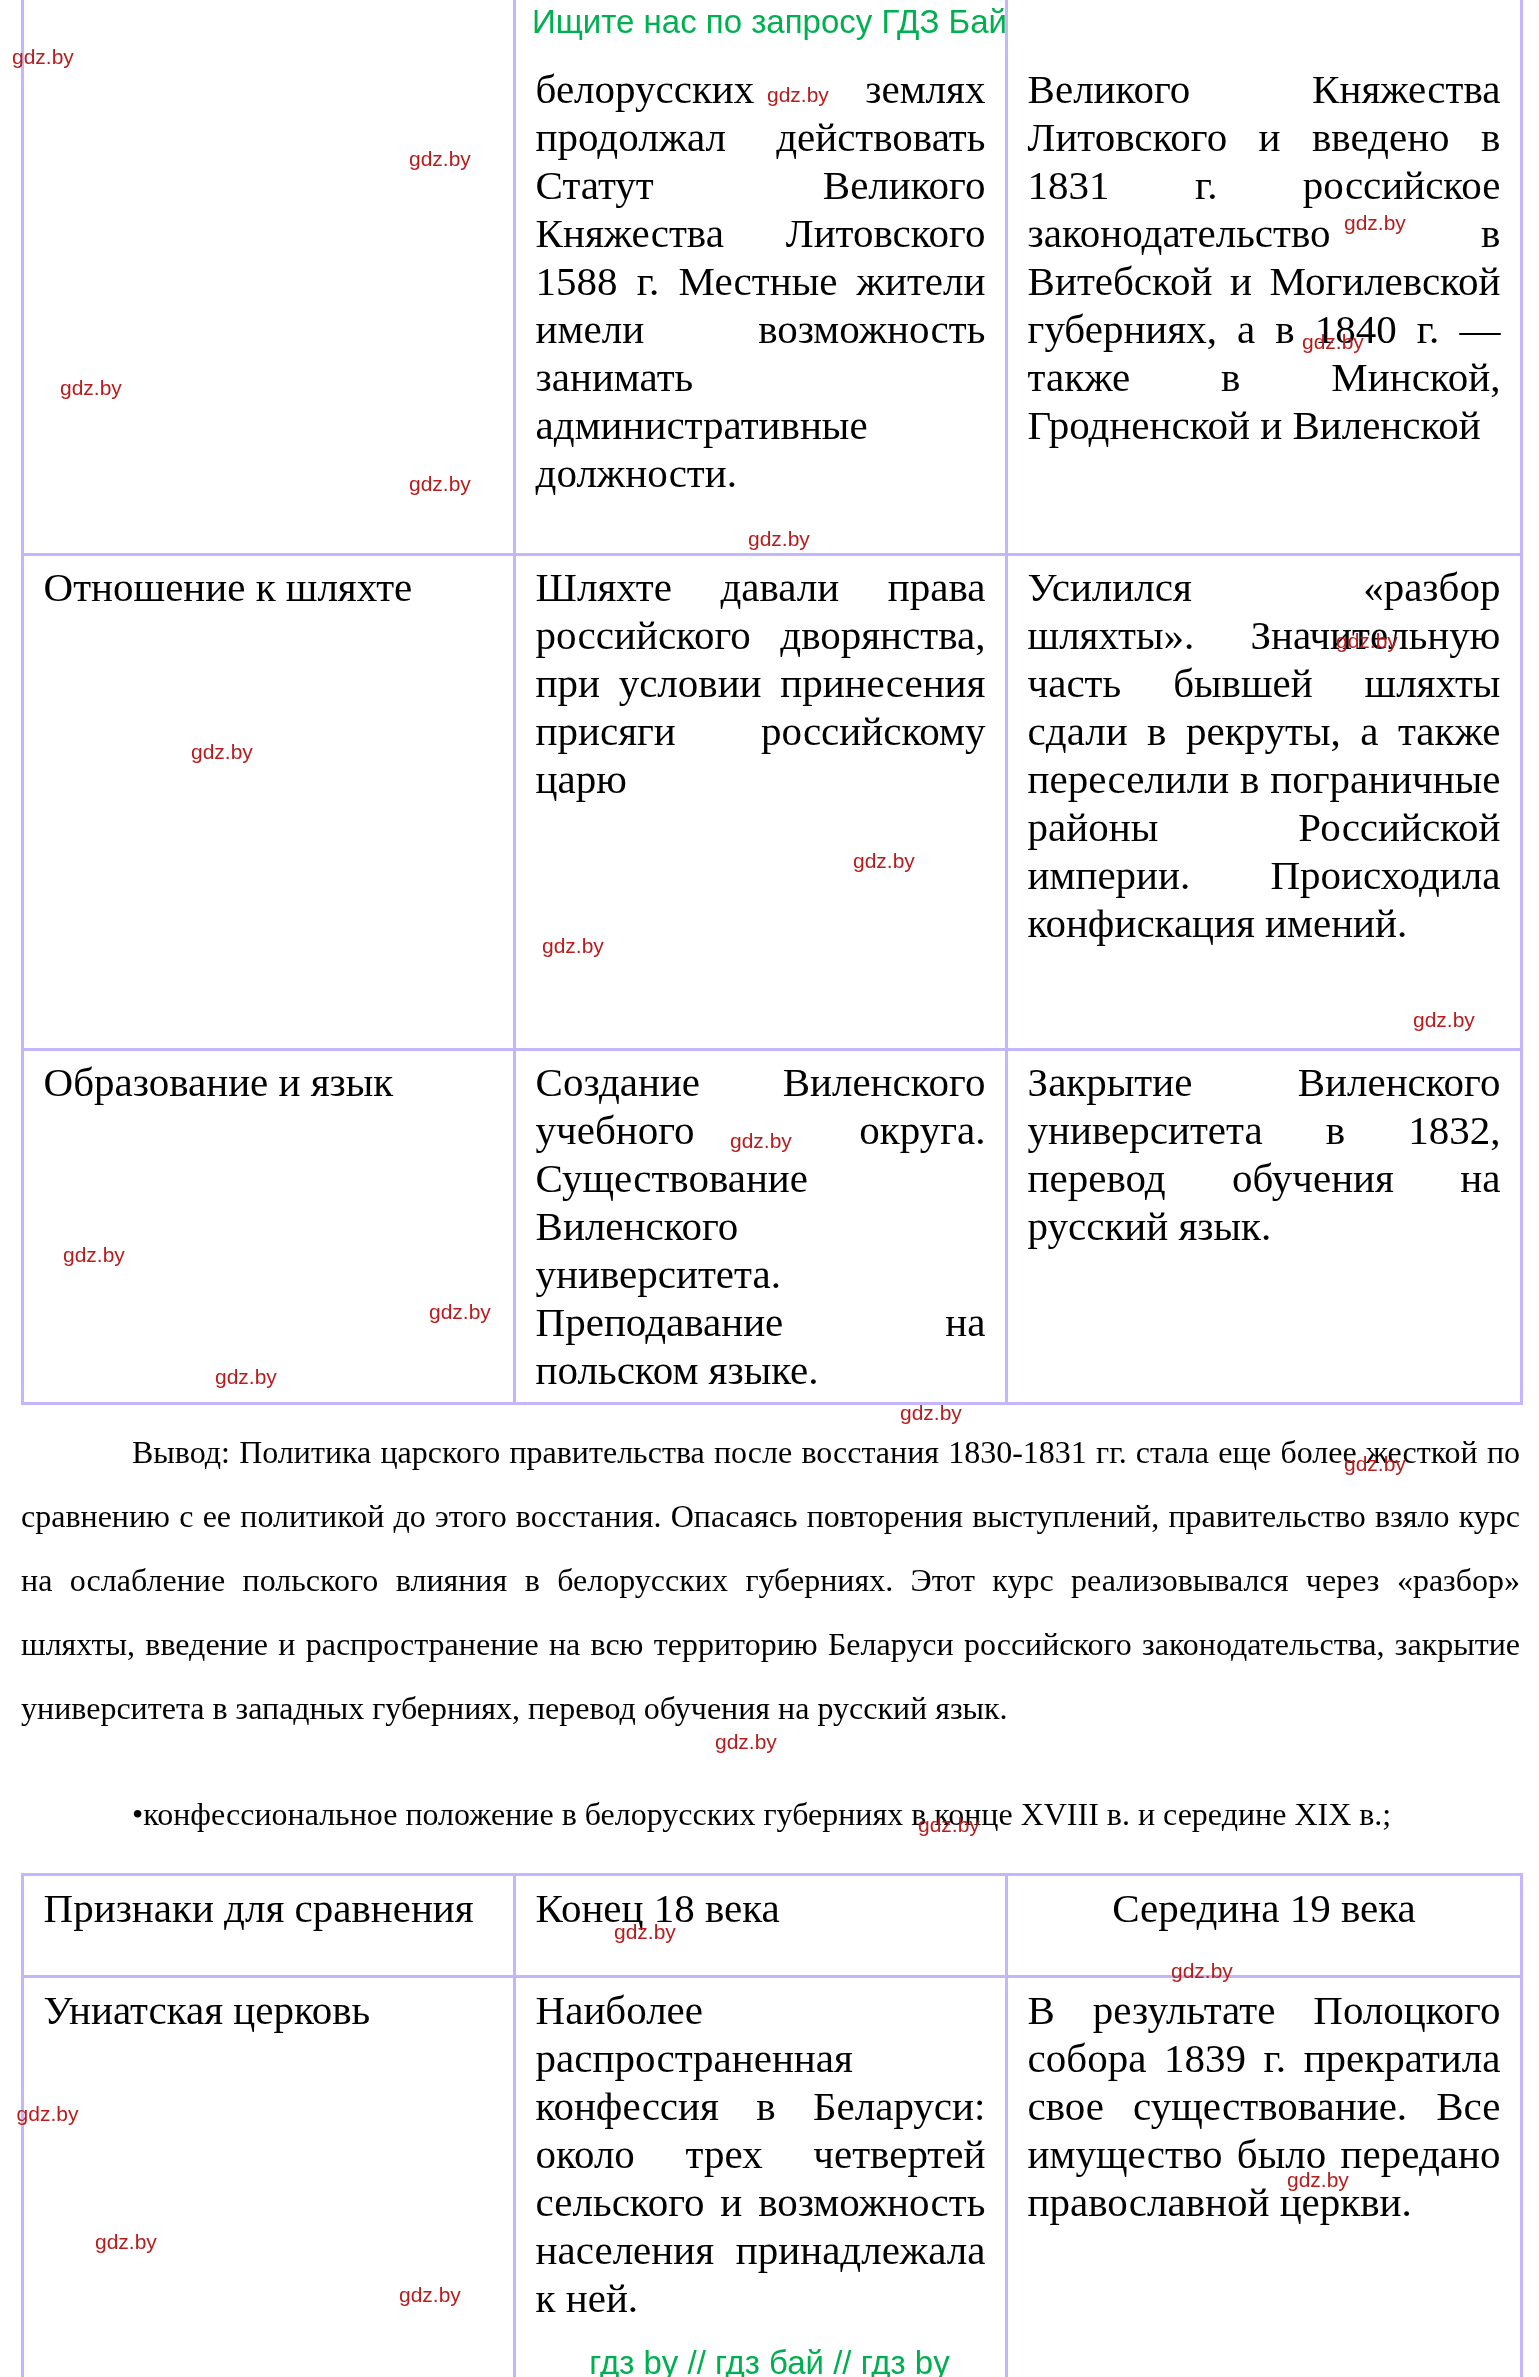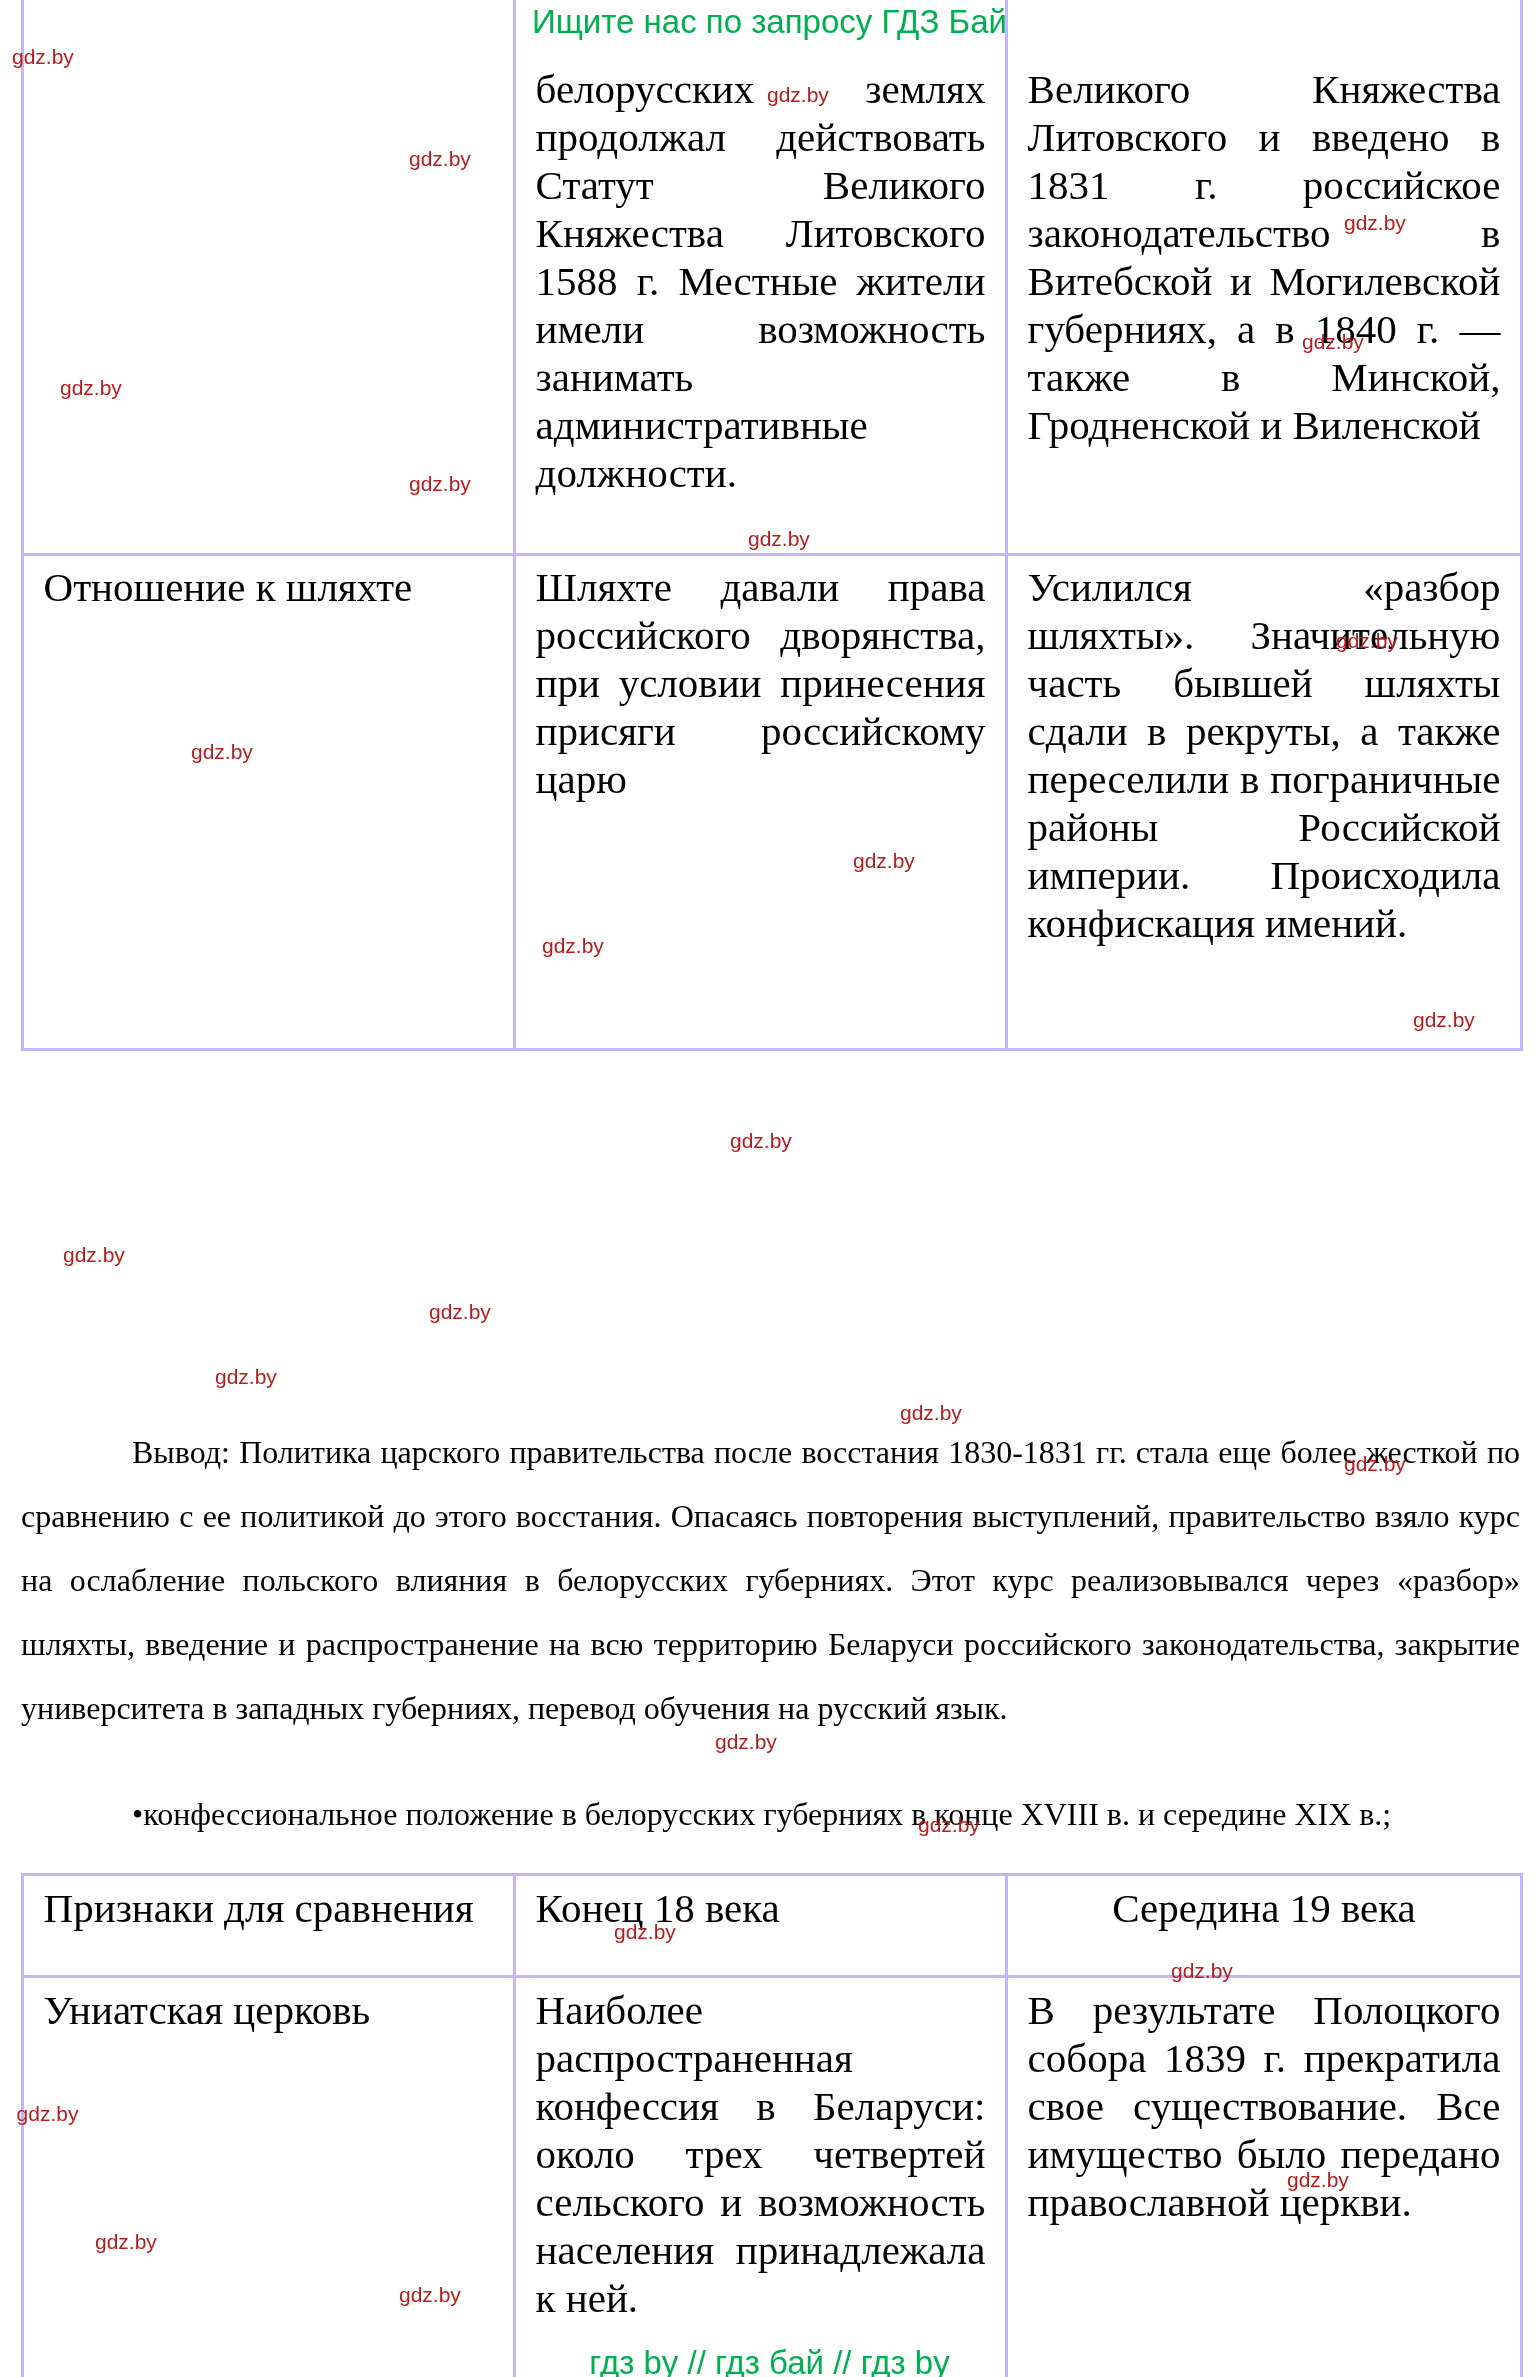--- a/index.html
+++ b/index.html
@@ -75,20 +75,25 @@
     <tr class="r1">
       <td></td>
       <td>белорусских землях продолжал действовать Статут Великого Княжества Литовского 1588 г. Местные жители имели возможность занимать административные должности.</td>
       <td>Великого Княжества Литовского и введено в 1831 г. российское законодательство в Витебской и Могилевской губерниях, а в 1840 г. — также в Минской, Гродненской и Виленской</td>
     </tr>
     <tr class="r2">
       <td>Отношение к шляхте</td>
       <td>Шляхте давали права российского дворянства, при условии принесения присяги российскому царю</td>
       <td>Усилился «разбор шляхты». Значительную часть бывшей шляхты сдали в рекруты, а также переселили в пограничные районы Российской империи. Происходила конфискация имений.</td>
     </tr>
+    <tr class="r3">
+      <td>Образование и язык</td>
+      <td>Создание Виленского учебного округа. Существование Виленского университета. Преподавание на польском языке.</td>
+      <td>Закрытие Виленского университета в 1832, перевод обучения на русский язык.</td>
+    </tr>
   </tbody>
 </table>
 
 <div class="para conclusion">Вывод: Политика царского правительства после восстания 1830-1831 гг. стала еще более жесткой по сравнению с ее политикой до этого восстания. Опасаясь повторения выступлений, правительство взяло курс на ослабление польского влияния в белорусских губерниях. Этот курс реализовывался через «разбор» шляхты, введение и распространение на всю территорию Беларуси российского законодательства, закрытие университета в западных губерниях, перевод обучения на русский язык.</div>
 
 <div class="para bullet">•конфессиональное положение в белорусских губерниях в конце XVIII в. и середине XIX в.;</div>
 
 <table class="t2">
   <colgroup>
       <col style="width:492px">

